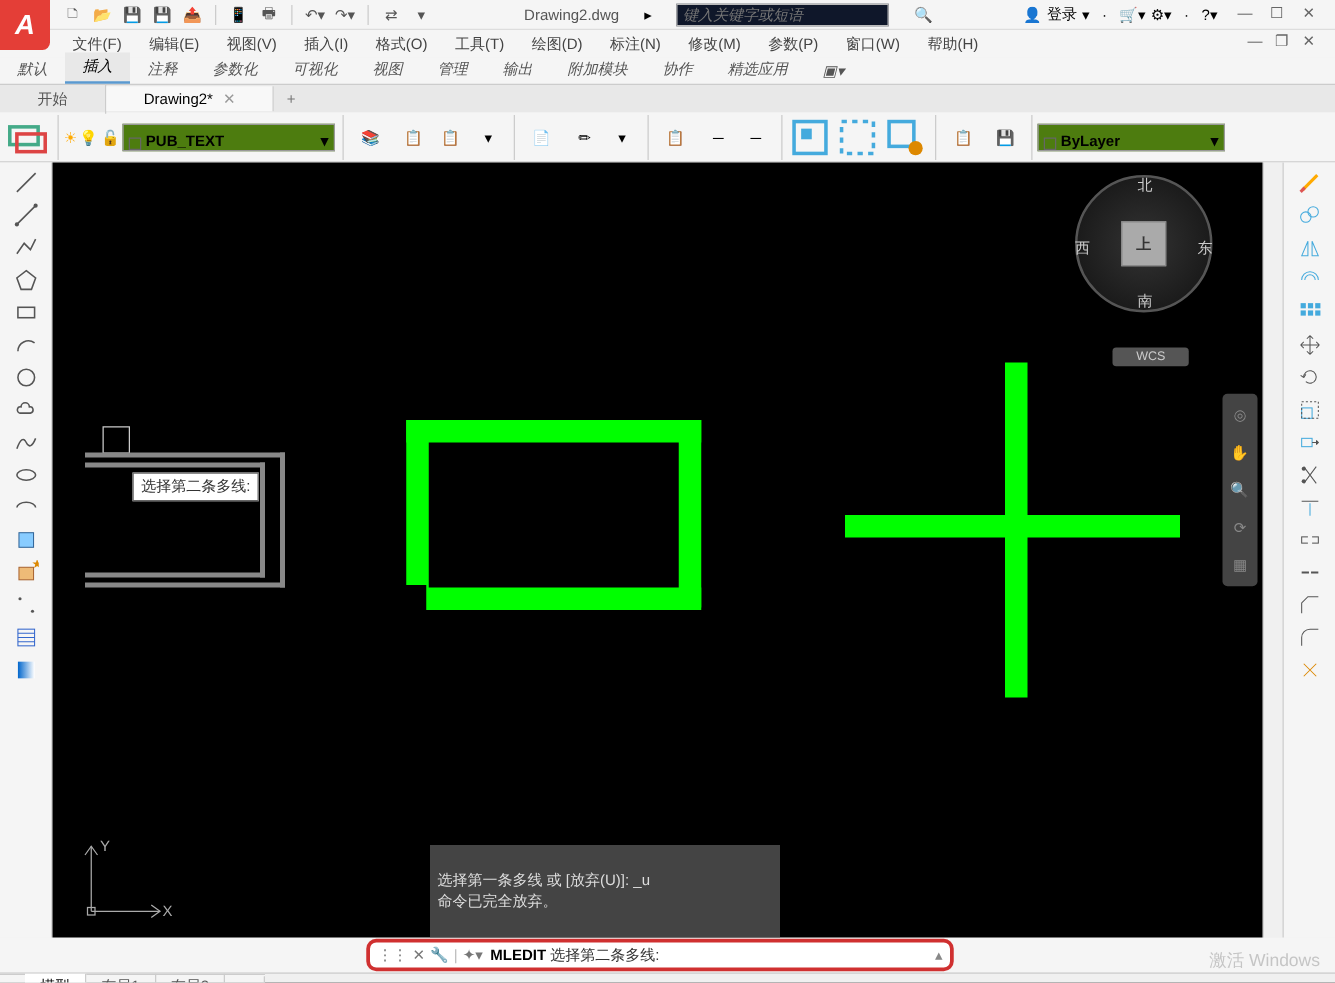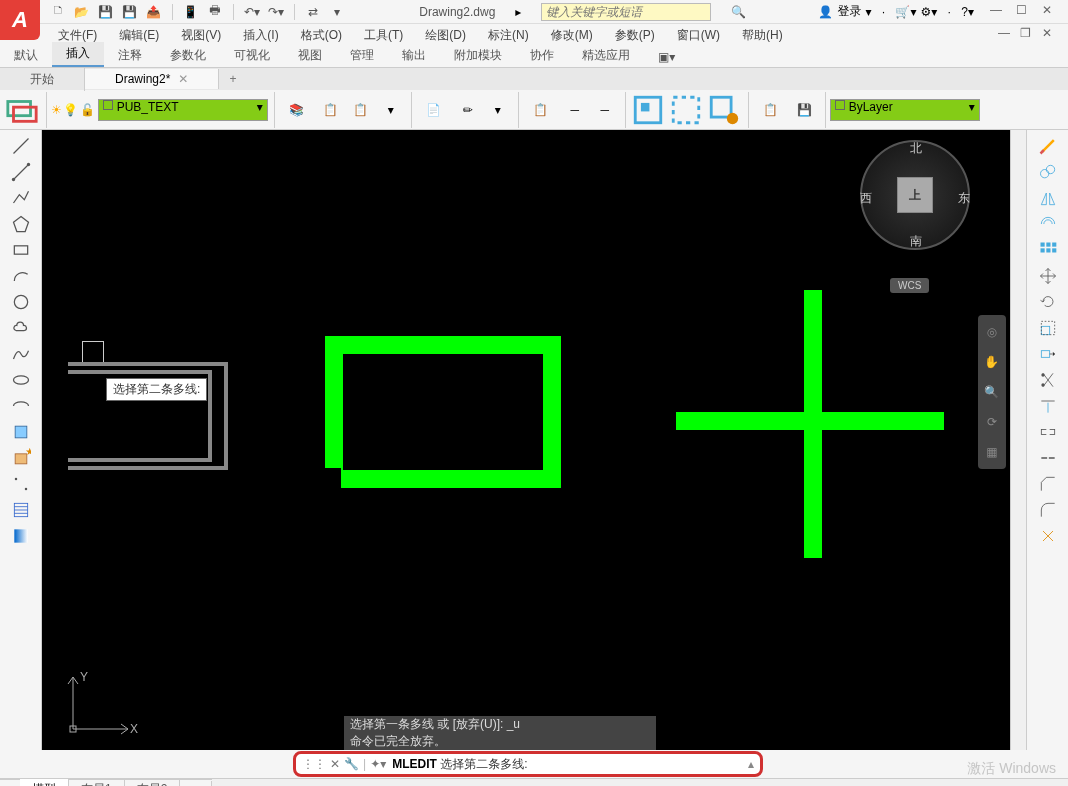--- a/index.html
+++ b/index.html
@@ -4,60 +4,60 @@
 <style>
 * { margin: 0; padding: 0; box-sizing: border-box; font-family: "Microsoft YaHei", Arial, sans-serif; font-size: 12px; }
 body { width: 1068px; height: 786px; background: #f0f0f0; overflow: hidden; position: relative; }
 .titlebar { display: flex; align-items: center; height: 24px; background: #f5f5f5; border-bottom: 1px solid #ddd; }
 .app-logo { width: 40px; height: 40px; background: #e43e37; color: white; display: flex; align-items: center; justify-content: center; font-weight: bold; font-style: italic; font-size: 22px; border-radius: 0 0 6px 0; position: absolute; top: 0; left: 0; z-index: 10; }
 .qat { display: flex; gap: 4px; margin-left: 48px; align-items: center; }
 .qat-btn { width: 20px; height: 20px; display: flex; align-items: center; justify-content: center; cursor: pointer; color: #555; }
 .qat-divider { width: 1px; height: 16px; background: #ccc; margin: 0 4px; }
 .title-center { flex: 1; display: flex; align-items: center; justify-content: center; gap: 20px; }
 .title-doc { color: #555; }
-.search-box { width: 170px; height: 18px; border: 1px solid #bbb; padding: 0 4px; font-style: italic; color: #888; background: #fef9c3; }
+.search-box { width: 170px; height: 18px; border: 1px solid #bbb; padding: 0 4px; font-style: italic; color: #888; background: #0f172a; }
 .title-right { display: flex; align-items: center; gap: 4px; margin-right: 8px; }
 .win-controls { display: flex; gap: 8px; margin-left: 12px; }
 .win-btn { width: 18px; height: 18px; cursor: pointer; color: #666; }
 .menubar { display: flex; height: 22px; background: #f5f5f5; padding-left: 48px; align-items: center; gap: 2px; }
 .menu-item { padding: 2px 10px; cursor: pointer; color: #444; }
 .doc-controls { margin-left: auto; margin-right: 8px; display: flex; gap: 4px; }
 .ribbon-tabs { display: flex; height: 22px; background: #f5f5f5; border-bottom: 1px solid #ccc; align-items: flex-end; }
-.ribbon-tab { padding: 3px 14px; cursor: pointer; color: #555; }
+.ribbon-tab { padding: 3px 14px; cursor: pointer; color: #555; font-style: italic; }
 .ribbon-tab.active { background: #e8e8e8; border-bottom: 2px solid #5a99d0; color: #000; }
 .doc-tabs { display: flex; height: 22px; background: #e8e8e8; align-items: center; }
 .doc-tab { padding: 3px 30px; cursor: pointer; color: #555; border-right: 1px solid #ccc; display: flex; align-items: center; gap: 8px; }
 .doc-tab.active { background: #f8f8f8; color: #000; }
 .doc-tab-close { color: #999; cursor: pointer; }
 .doc-tab-add { padding: 3px 10px; cursor: pointer; color: #777; }
 .toolbar-row { display: flex; height: 40px; background: #f5f5f5; border-bottom: 1px solid #ccc; align-items: center; padding: 0 4px; gap: 4px; }
 .tb-group { display: flex; align-items: center; gap: 2px; border-right: 1px solid #ccc; padding-right: 6px; height: 36px; }
 .tb-btn { width: 28px; height: 28px; display: flex; align-items: center; justify-content: center; cursor: pointer; border: 1px solid transparent; }
 .tb-btn-lg { width: 36px; height: 36px; }
-.layer-combo { width: 170px; height: 22px; border: 1px solid #999; background: #84cc16; display: flex; align-items: flex-start; padding: 0 4px; gap: 4px; }
+.layer-combo { width: 170px; height: 22px; border: 1px solid #999; background: #4d7c0f; display: flex; align-items: flex-end; padding: 0 4px; gap: 4px; font-weight: bold; }
 .layer-sq { width: 10px; height: 10px; border: 1px solid #666; }
 .workspace { display: flex; height: 620px; }
 .left-tools { width: 42px; background: #f5f5f5; display: flex; flex-direction: column; align-items: center; padding: 4px 0; gap: 2px; border-right: 1px solid #ccc; overflow: hidden; }
 .tool-btn { width: 32px; height: 24px; display: flex; align-items: center; justify-content: center; cursor: pointer; }
 .tool-btn svg { width: 20px; height: 20px; }
 .right-tools { width: 42px; background: #f5f5f5; display: flex; flex-direction: column; align-items: center; padding: 4px 0; gap: 2px; border-left: 1px solid #ccc; overflow: hidden; }
 .canvas-area { flex: 1; background: #000; position: relative; overflow: hidden; }
 .scrollbar-v { width: 16px; background: #f0f0f0; border-left: 1px solid #ccc; }
 .scrollbar-h { height: 16px; background: #f0f0f0; border-top: 1px solid #ccc; display: flex; }
 .viewcube { position: absolute; top: 10px; right: 30px; width: 120px; height: 150px; }
 .vc-circle { width: 110px; height: 110px; border: 2px solid #555; border-radius: 50%; position: relative; background: radial-gradient(circle, #333, #111); }
 .vc-face { position: absolute; top: 50%; left: 50%; transform: translate(-50%,-50%); width: 36px; height: 36px; background: #aaa; border: 1px solid #888; display: flex; align-items: center; justify-content: center; color: #333; font-weight: bold; }
 .vc-dir { position: absolute; color: #ccc; font-size: 12px; }
-.wcs-badge { position: absolute; top: 138px; left: 30px; background: #555; color: #ccc; padding: 2px 8px; border-radius: 3px; font-size: 10px; }
+.wcs-badge { position: absolute; top: 138px; left: 30px; background: #555; color: #ccc; padding: 2px 19px; border-radius: 3px; font-size: 10px; }
 .nav-panel { position: absolute; top: 185px; right: 4px; width: 28px; background: #444; border-radius: 4px; padding: 6px 2px; display: flex; flex-direction: column; gap: 8px; align-items: center; }
 .nav-btn { width: 22px; height: 22px; color: #888; cursor: pointer; display: flex; align-items: center; justify-content: center; }
 .ucs-icon { position: absolute; bottom: 8px; left: 16px; color: #aaa; }
 .tooltip-box { position: absolute; top: 248px; left: 64px; background: #fff; border: 1px solid #666; padding: 2px 6px; color: #333; }
 .pick-box { position: absolute; top: 211px; left: 40px; width: 22px; height: 22px; border: 1px solid #ccc; }
-.hist-box { position: absolute; bottom: 0; left: 302px; width: 312px; background: rgba(80,80,80,0.85); color: #ddd; padding: 0 6px; line-height: 17px; font-size: 11px; }
+.hist-box { position: absolute; bottom: 0; left: 302px; width: 280px; background: rgba(80,80,80,0.85); color: #ddd; padding: 20px 6px; line-height: 17px; font-size: 11px; }
 .cmd-bar-wrap { height: 28px; display: flex; align-items: center; background: #f5f5f5; padding: 0 8px; }
 .cmd-bar { flex: 0 0 auto; width: 470px; margin-left: 285px; height: 26px; border: 3px solid #d03030; border-radius: 8px; background: white; display: flex; align-items: center; padding: 0 6px; gap: 6px; }
 .cmd-icons { display: flex; gap: 4px; color: #777; }
 .cmd-text { color: #333; }
 .cmd-text b { font-weight: bold; color: #000; text-align: center; }
 .bottom-tabs { height: 20px; background: #f5f5f5; display: flex; align-items: center; border-top: 1px solid #ccc; padding-left: 20px; }
 .btab { padding: 2px 12px; cursor: pointer; color: #555; border-right: 1px solid #ccc; }
 .btab.active { background: #fff; color: #000; }
 .watermark { position: absolute; bottom: 8px; right: 12px; color: rgba(150,150,150,0.5); font-size: 14px; pointer-events: none; }
 .green-shape { position: absolute; background: #0f0; }

